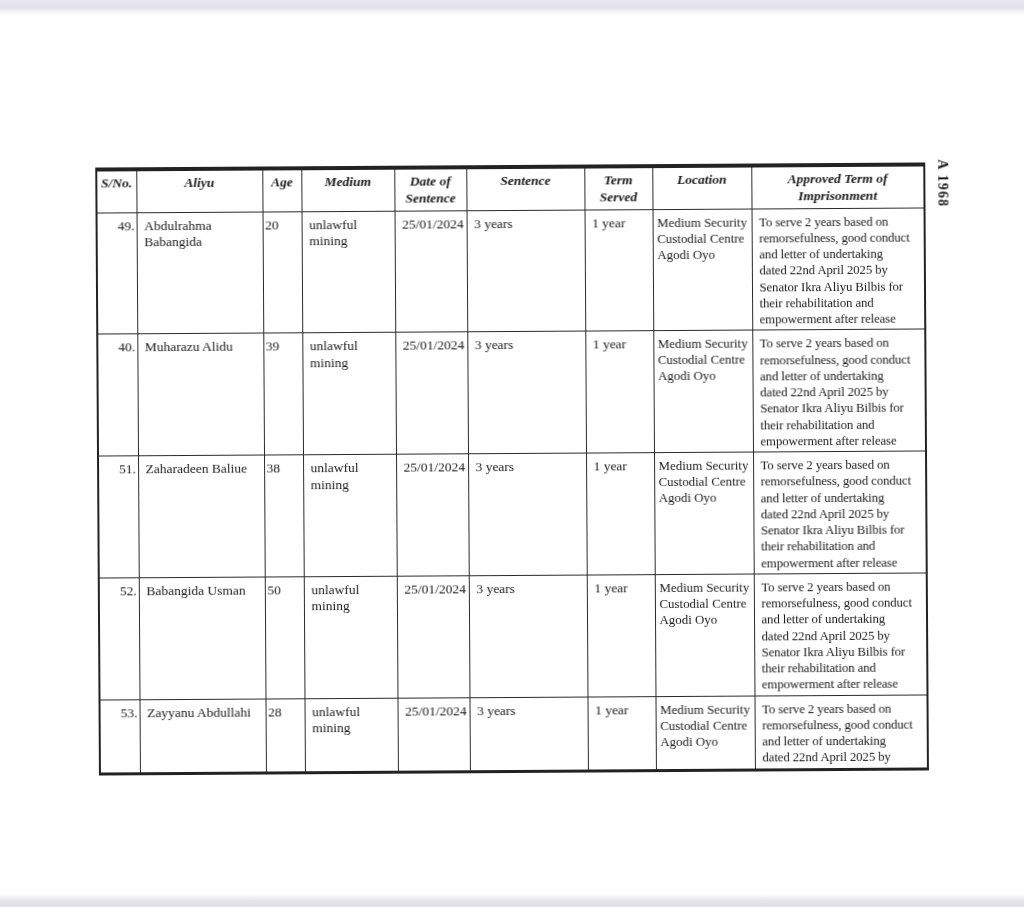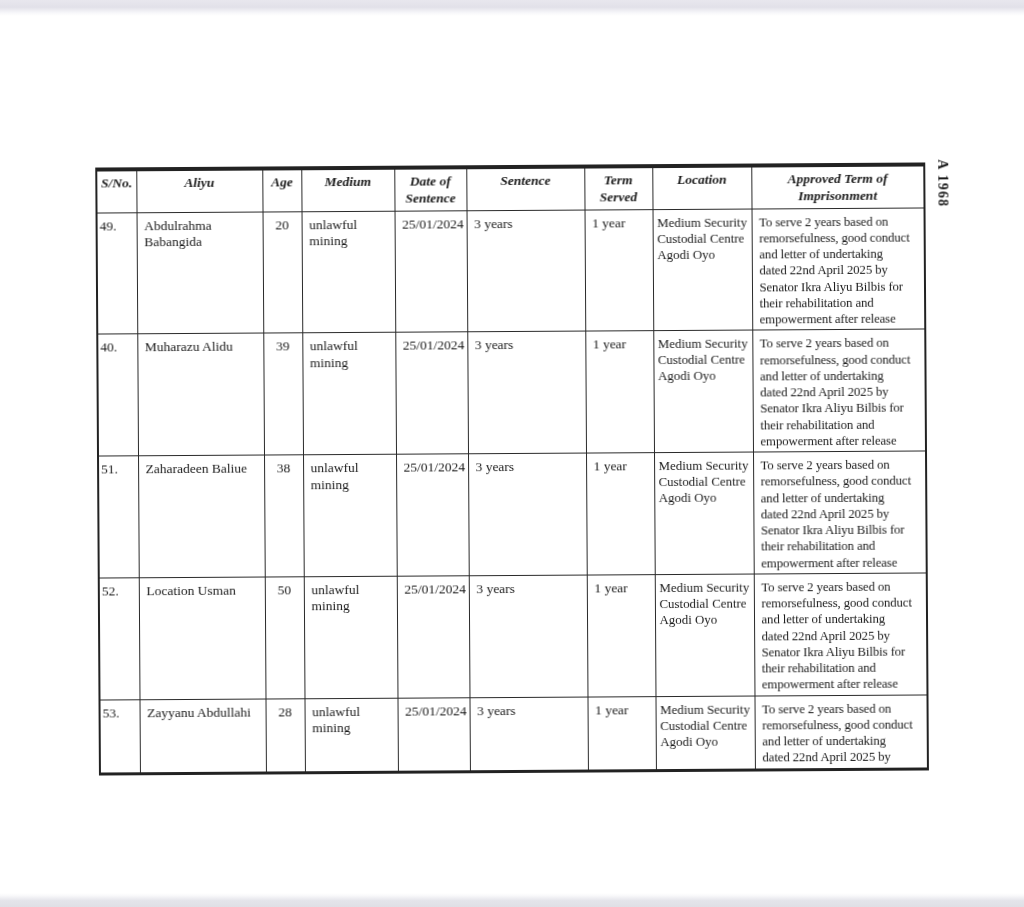--- a/index.html
+++ b/index.html
@@ -67,22 +67,22 @@
     font-size: 13.5px;
     line-height: 1.24;
     padding: 5px 5px 2px 7px;
     white-space: pre;
   }
   tbody tr:nth-child(1) { height: 116px; }
   tbody tr:nth-child(2) { height: 116px; }
   tbody tr:nth-child(3) { height: 116px; }
   tbody tr:nth-child(4) { height: 118px; }
   tbody tr:nth-child(5) { height: 67px; }
-  td.c-sno  { text-align: left; padding-left: 2px; padding-right: 2px; }
-  td.c-age  { text-align: center; padding-left: 2px; padding-right: 2px; }
+  td.c-sno  { text-align: left; padding-left: 20px; padding-right: 2px; }
+  td.c-age  { text-align: left; padding-left: 2px; padding-right: 2px; }
   td.c-location {
     font-size: 12.9px;
     padding-left: 4px;
     padding-right: 1px;
     margin-left: 20px;
   }
   td.c-approved_term {
     font-size: 12.8px;
     letter-spacing: -0.1px;
     line-height: 1.27;
@@ -196,21 +196,21 @@
             <td class="c-approved_term">To serve 2 years based on
 remorsefulness, good conduct
 and letter of undertaking
 dated 22nd April 2025 by
 Senator Ikra Aliyu Bilbis for
 their rehabilitation and
 empowerment after release</td>
           </tr>
           <tr>
             <td class="c-sno">52.</td>
-            <td class="c-name">Location Usman</td>
+            <td class="c-name">Babangida Usman</td>
             <td class="c-age">50</td>
             <td class="c-offence">unlawful
 mining</td>
             <td class="c-date_of_sentence">25/01/2024</td>
             <td class="c-sentence">3 years</td>
             <td class="c-term_served">1 year</td>
             <td class="c-location">Medium Security
 Custodial Centre
 Agodi Oyo</td>
             <td class="c-approved_term">To serve 2 years based on

